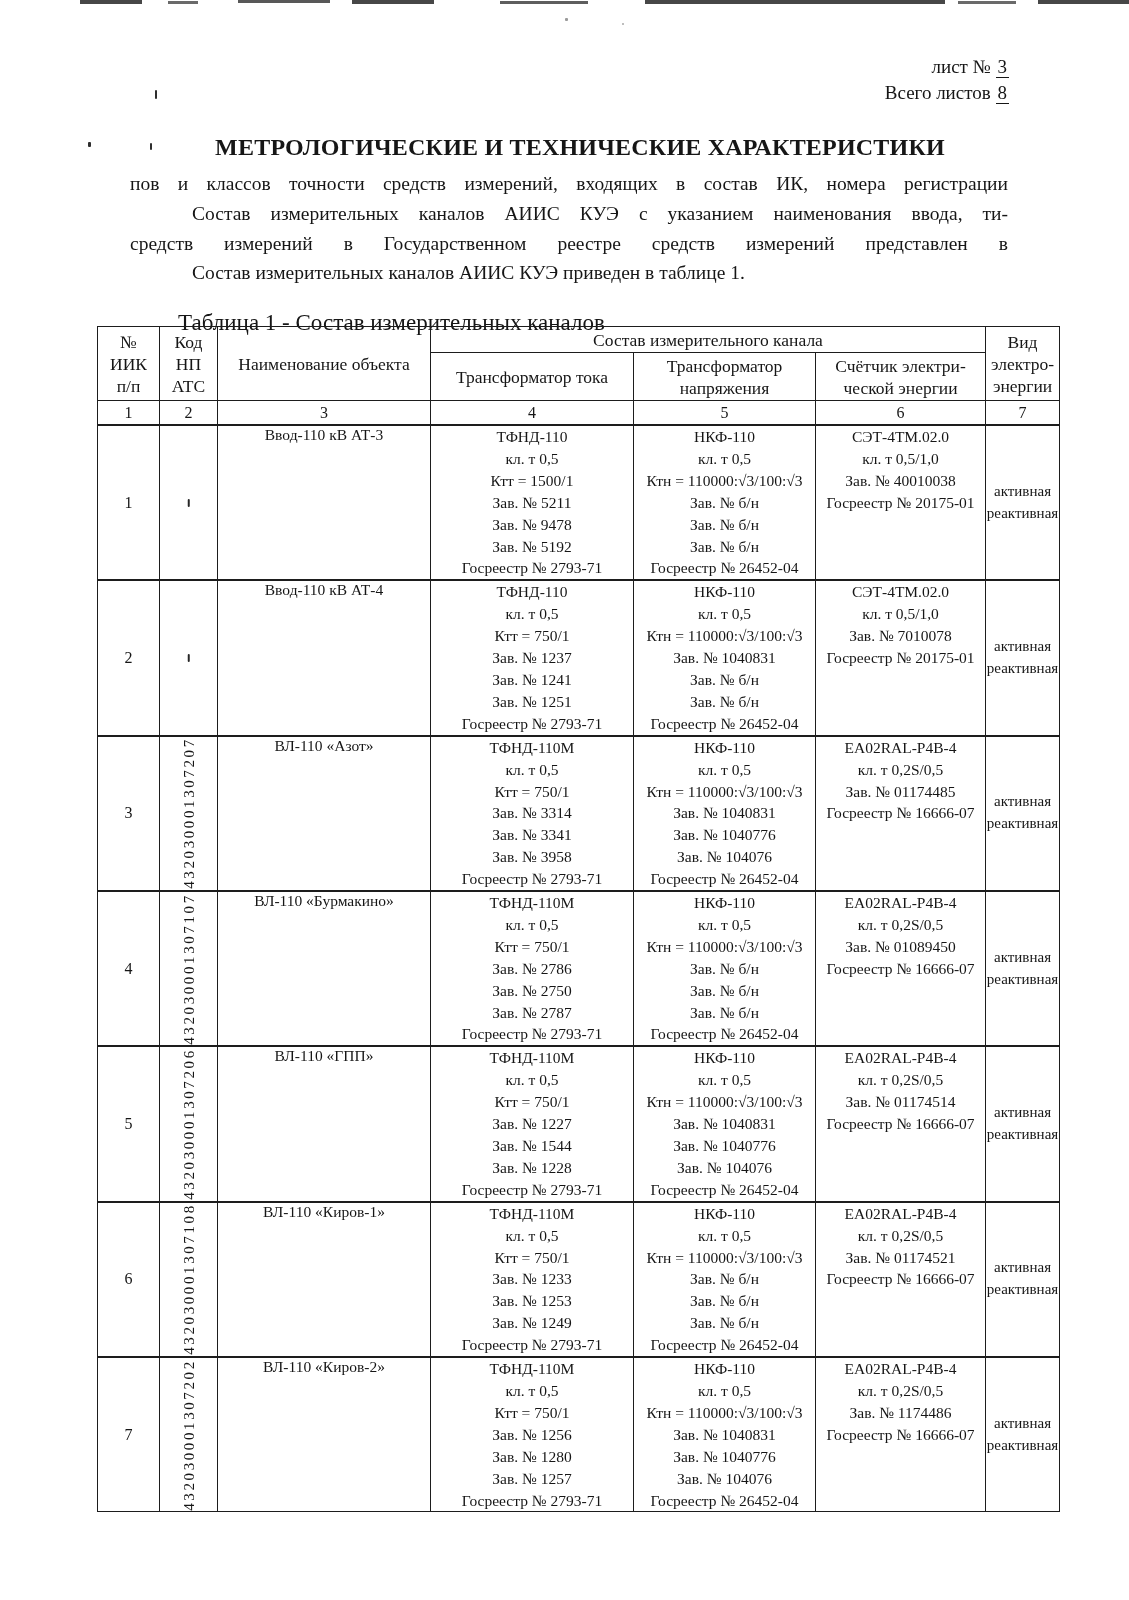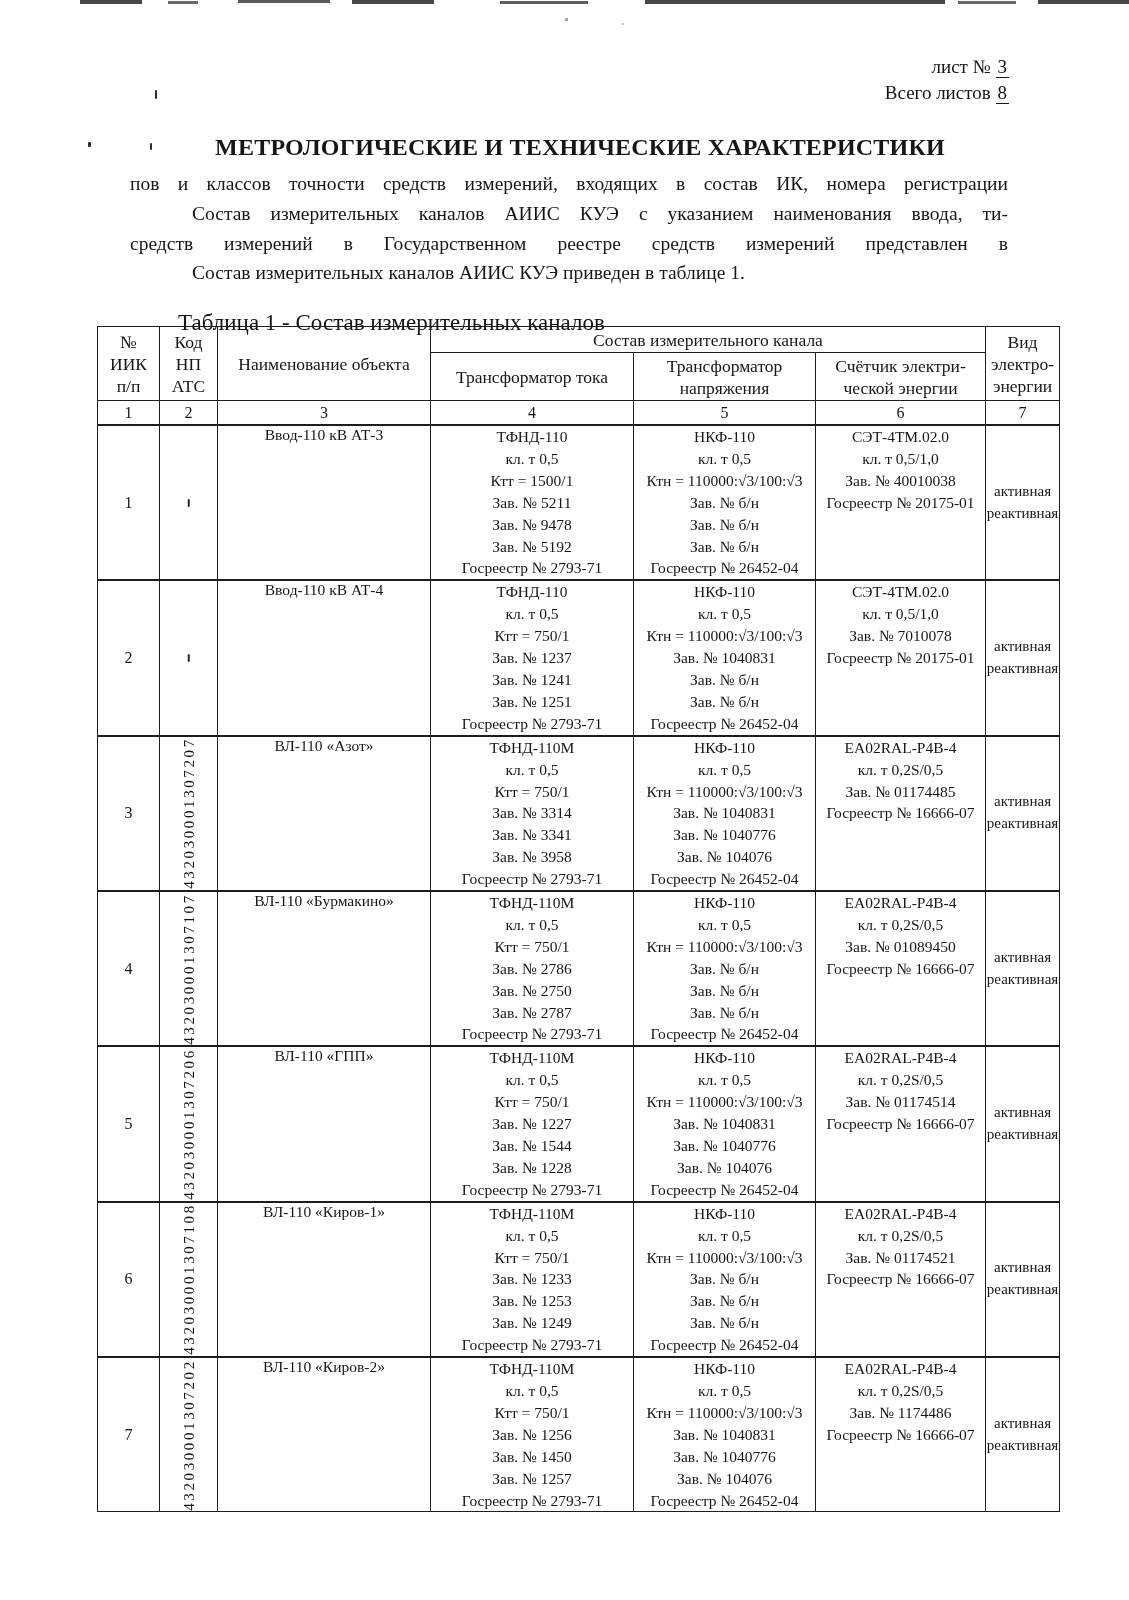--- a/index.html
+++ b/index.html
@@ -372,21 +372,21 @@
           <span class="rot">432030001307202</span>
         </td>
         <td class="c-obj">
           <div>ВЛ-110 «Киров-2»</div>
         </td>
         <td class="c-lines">
           <div class="ln">ТФНД-110М</div>
           <div class="ln">кл. т 0,5</div>
           <div class="ln">Ктт = 750/1</div>
           <div class="ln">Зав. № 1256</div>
-          <div class="ln">Зав. № 1450</div>
+          <div class="ln">Зав. № 1280</div>
           <div class="ln">Зав. № 1257</div>
           <div class="ln">Госреестр № 2793-71</div>
         </td>
         <td class="c-lines">
           <div class="ln">НКФ-110</div>
           <div class="ln">кл. т 0,5</div>
           <div class="ln">Ктн = 110000:√3/100:√3</div>
           <div class="ln">Зав. № 1040831</div>
           <div class="ln">Зав. № 1040776</div>
           <div class="ln">Зав. № 104076</div>

